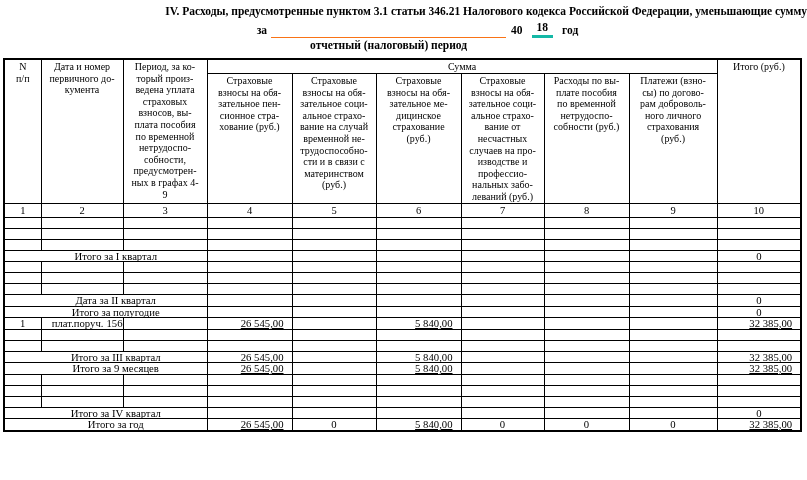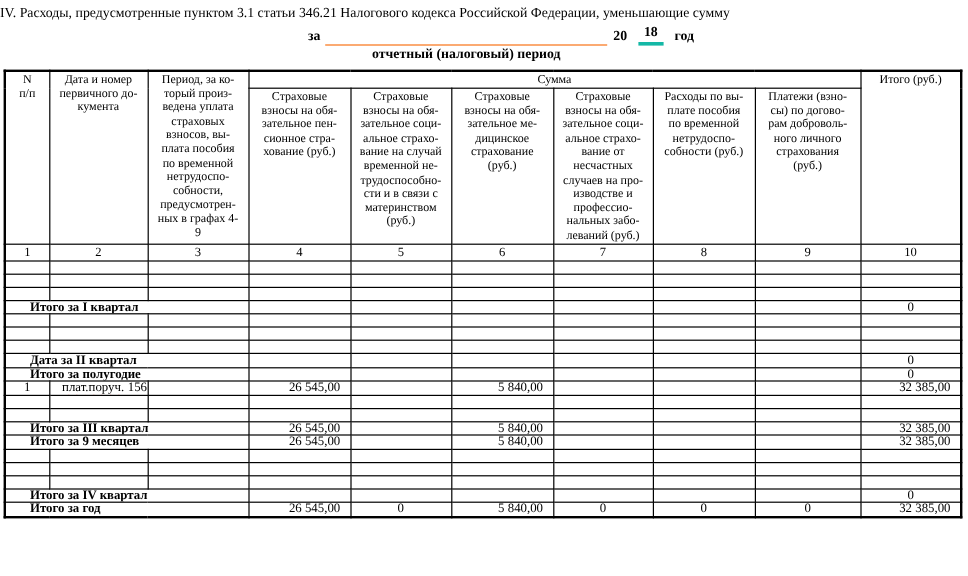--- a/index.html
+++ b/index.html
@@ -2,21 +2,21 @@
 <html lang="ru"><head>
 <meta charset="utf-8">
 <style>
   * { box-sizing: border-box; margin: 0; padding: 0; }
   html, body { background: #ffffff; }
   .page {
     width: 807px; height: 480px; background: #ffffff; color: #000;
     font-family: "Liberation Serif", "DejaVu Serif", serif;
     position: relative; overflow: hidden;
   }
-  .title-block { margin-top: 4px; text-align: left; font-weight: normal;
+  .title-block { margin-top: 4px; text-align: right; font-weight: bold;
     font-size: 11.5px; line-height: 15px; }
   .line3 {
     display: flex; justify-content: center; align-items: flex-end;
     font-weight: bold; font-size: 11.5px; line-height: 15px;
     margin-top: 1px; padding-left: 28px; font-family: Liberation Serif, serif;
   }
   .line3 .gap-s { width: 5px; } .line3 .gap-m { width: 9px; }
   .blank-line { width: 235px; height: 14px; border-bottom: 1px solid #f97316;
     position: relative; margin-left: 4px; }
   .period-label { position: absolute; top: 14px; left: 0; right: 0;
@@ -28,23 +28,23 @@
   td { border: 1px solid #000; vertical-align: top; overflow: hidden; }
   .hdr { font-size: 10px; line-height: 11.6px; text-align: center;
     white-space: pre-line; font-weight: normal; padding-top: 1px; }
   .hrowA td { height: 13px; }
   .hrowA .sum-cell { line-height: 12px; }
   .hrowB td { height: 99px; }
   .hrowC td { height: 14px; font-size: 10.5px; text-align: center;
     line-height: 13px; vertical-align: middle; }
   .body-row td { height: 11px; font-size: 10.7px; line-height: 10.5px;
     vertical-align: middle; }
-  .label-cell { text-align: left; padding-left: 20px; white-space: nowrap; font-weight: bold; }
+  .label-cell { text-align: center; padding-left: 20px; white-space: nowrap; }
   .num { text-align: center; }
-  .amount { text-align: right; padding-right: 8px; white-space: nowrap; }
+  .amount { text-align: right; padding-right: 8px; white-space: nowrap; text-decoration: underline; }
   .zero { text-align: center; }
   .doc-cell { text-align: right; white-space: nowrap; }
   .misspell { text-decoration: underline; text-decoration-style: wavy;
     text-decoration-thickness: 1px; text-underline-offset: 2px; }
   .doc-num { margin-left: 3px; }
 </style>
 </head>
 <body>
 
 <div class="page">
@@ -52,21 +52,21 @@
   <div class="title-block">
     <div>IV. Расходы, предусмотренные пунктом 3.1 статьи 346.21 Налогового кодекса Российской Федерации, уменьшающие сумму</div>
   </div>
 
   <div class="line3">
     <span>за</span>
     <span class="blank-line">
       <span class="period-label">отчетный (налоговый) период</span>
     </span>
     <span class="gap-s"></span>
-    <span>20</span>
+    <span>40</span>
     <span class="gap-m"></span>
     <span class="year-box">18</span>
     <span class="gap-m"></span>
     <span>год</span>
   </div>
 
   <table class="form">
     <colgroup>
       <col style="width:37px">
         <col style="width:82px">

